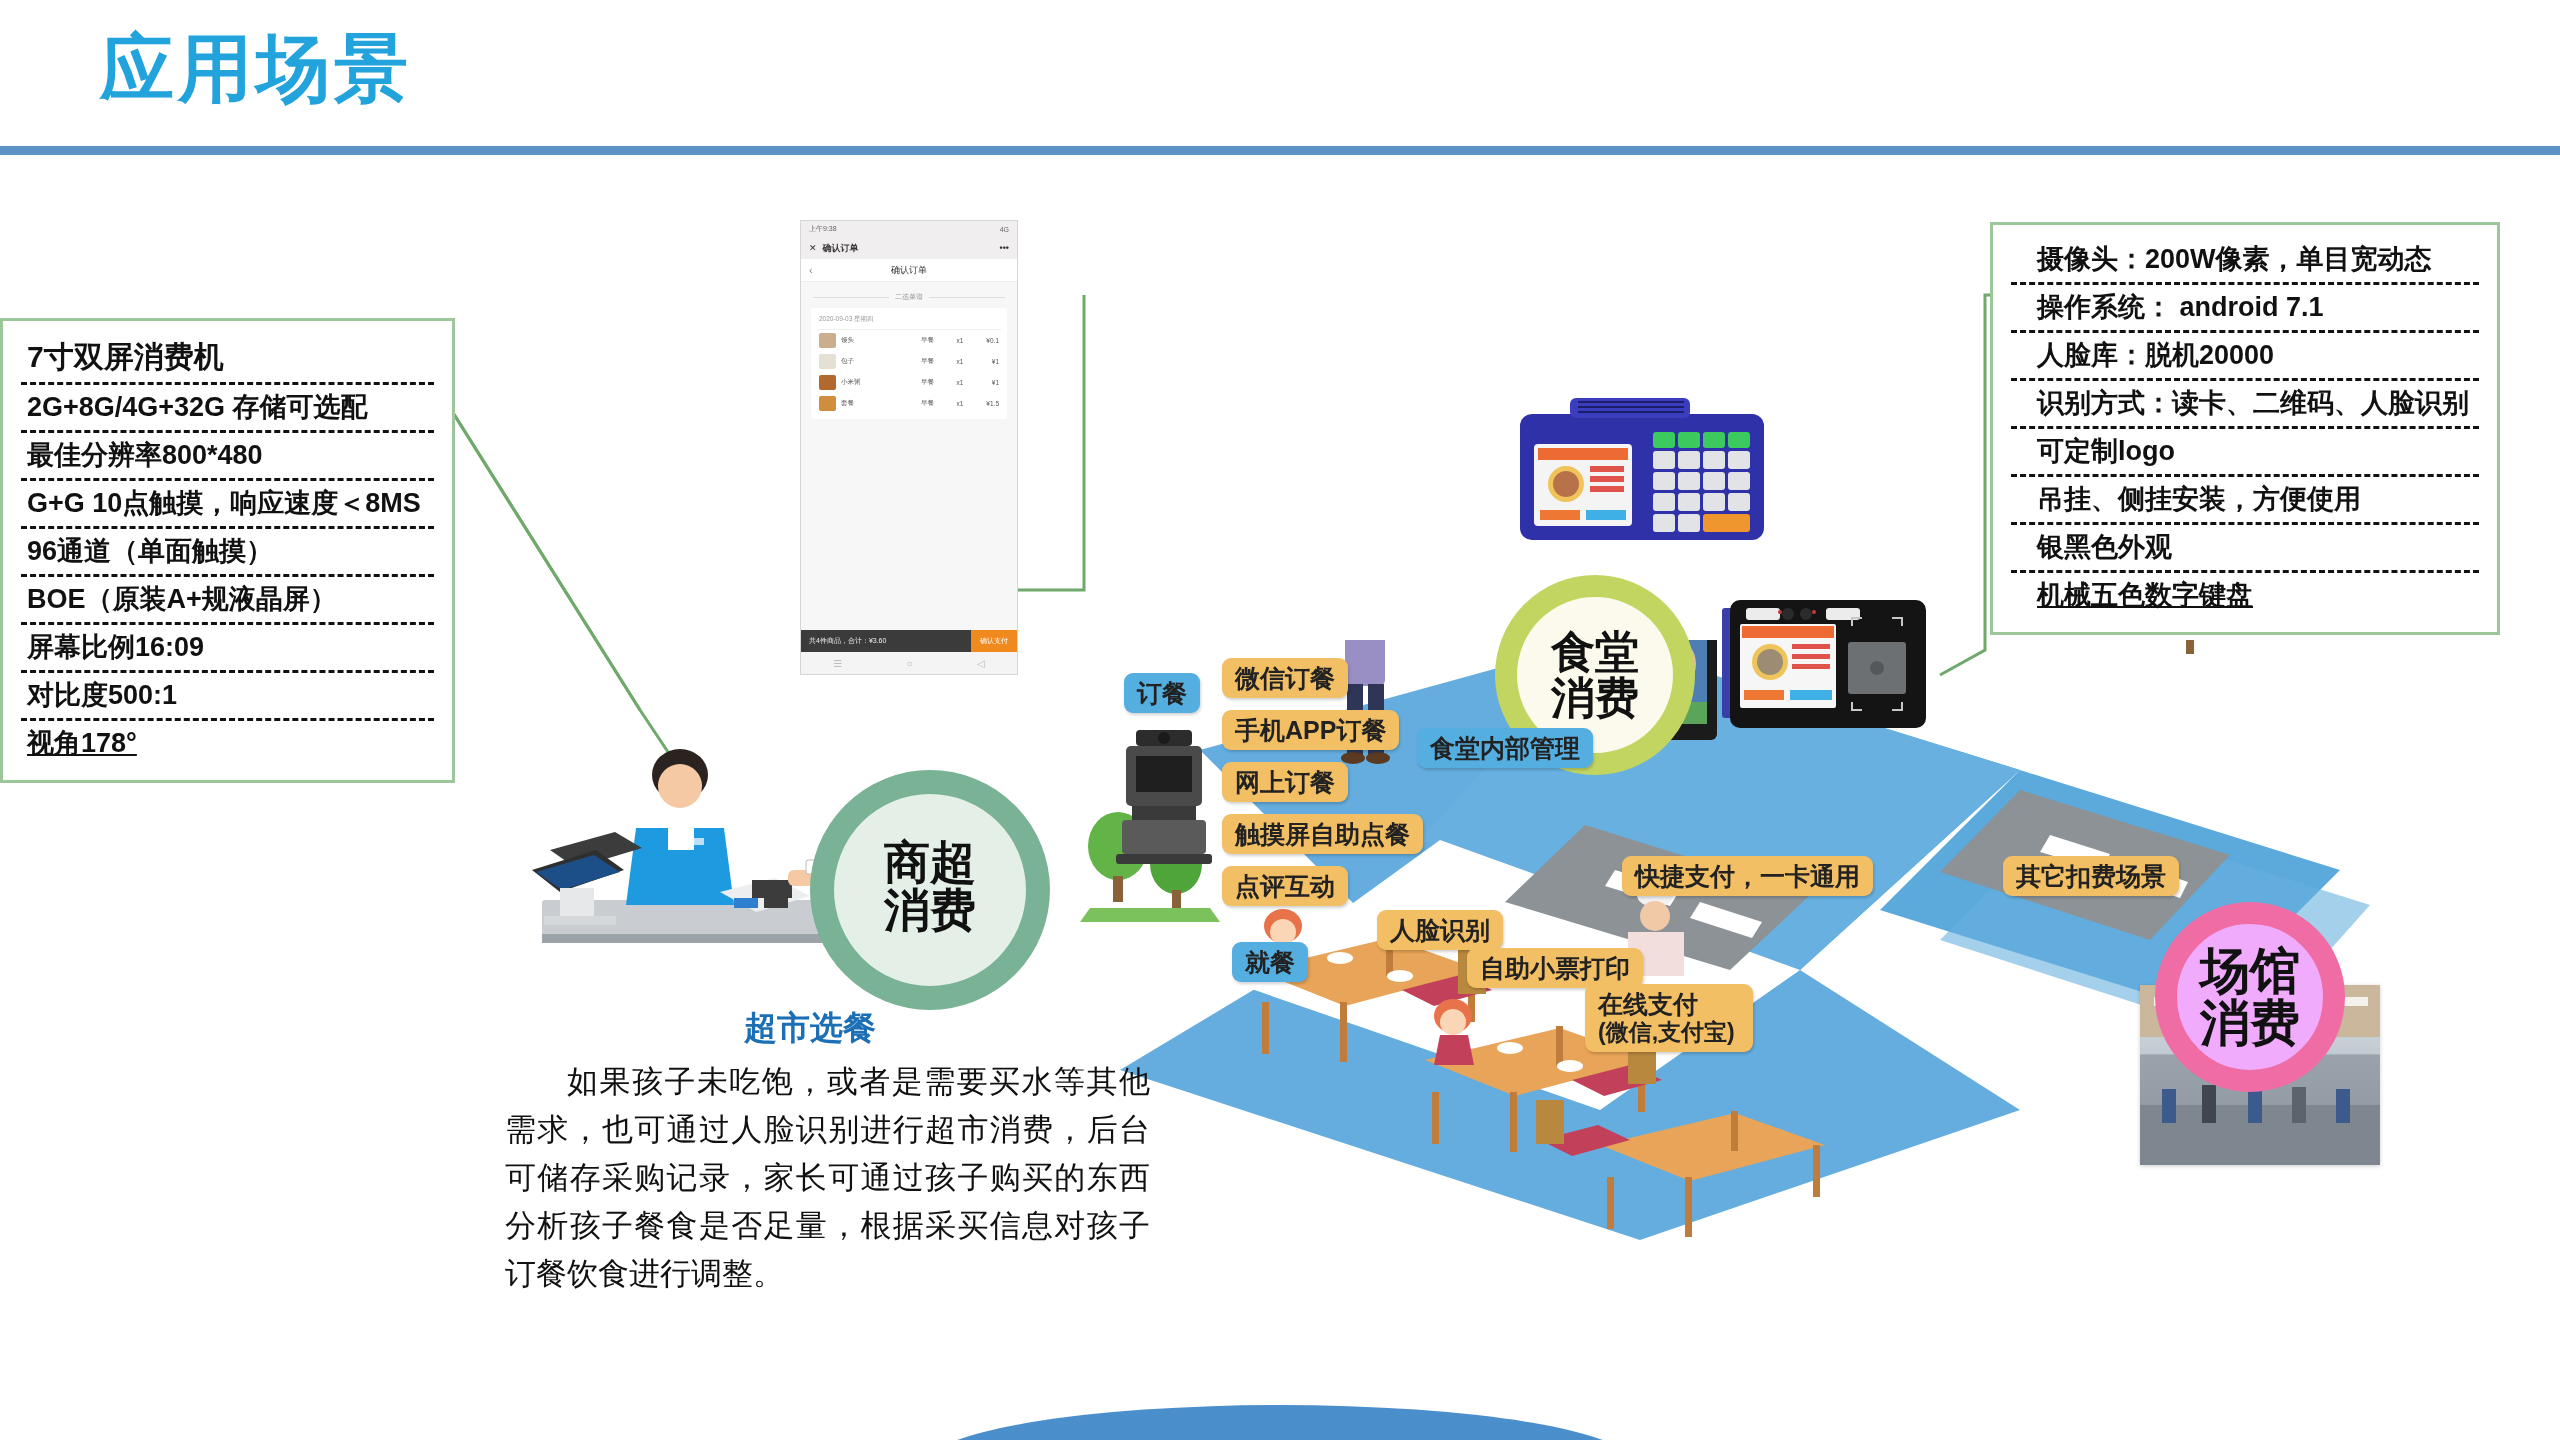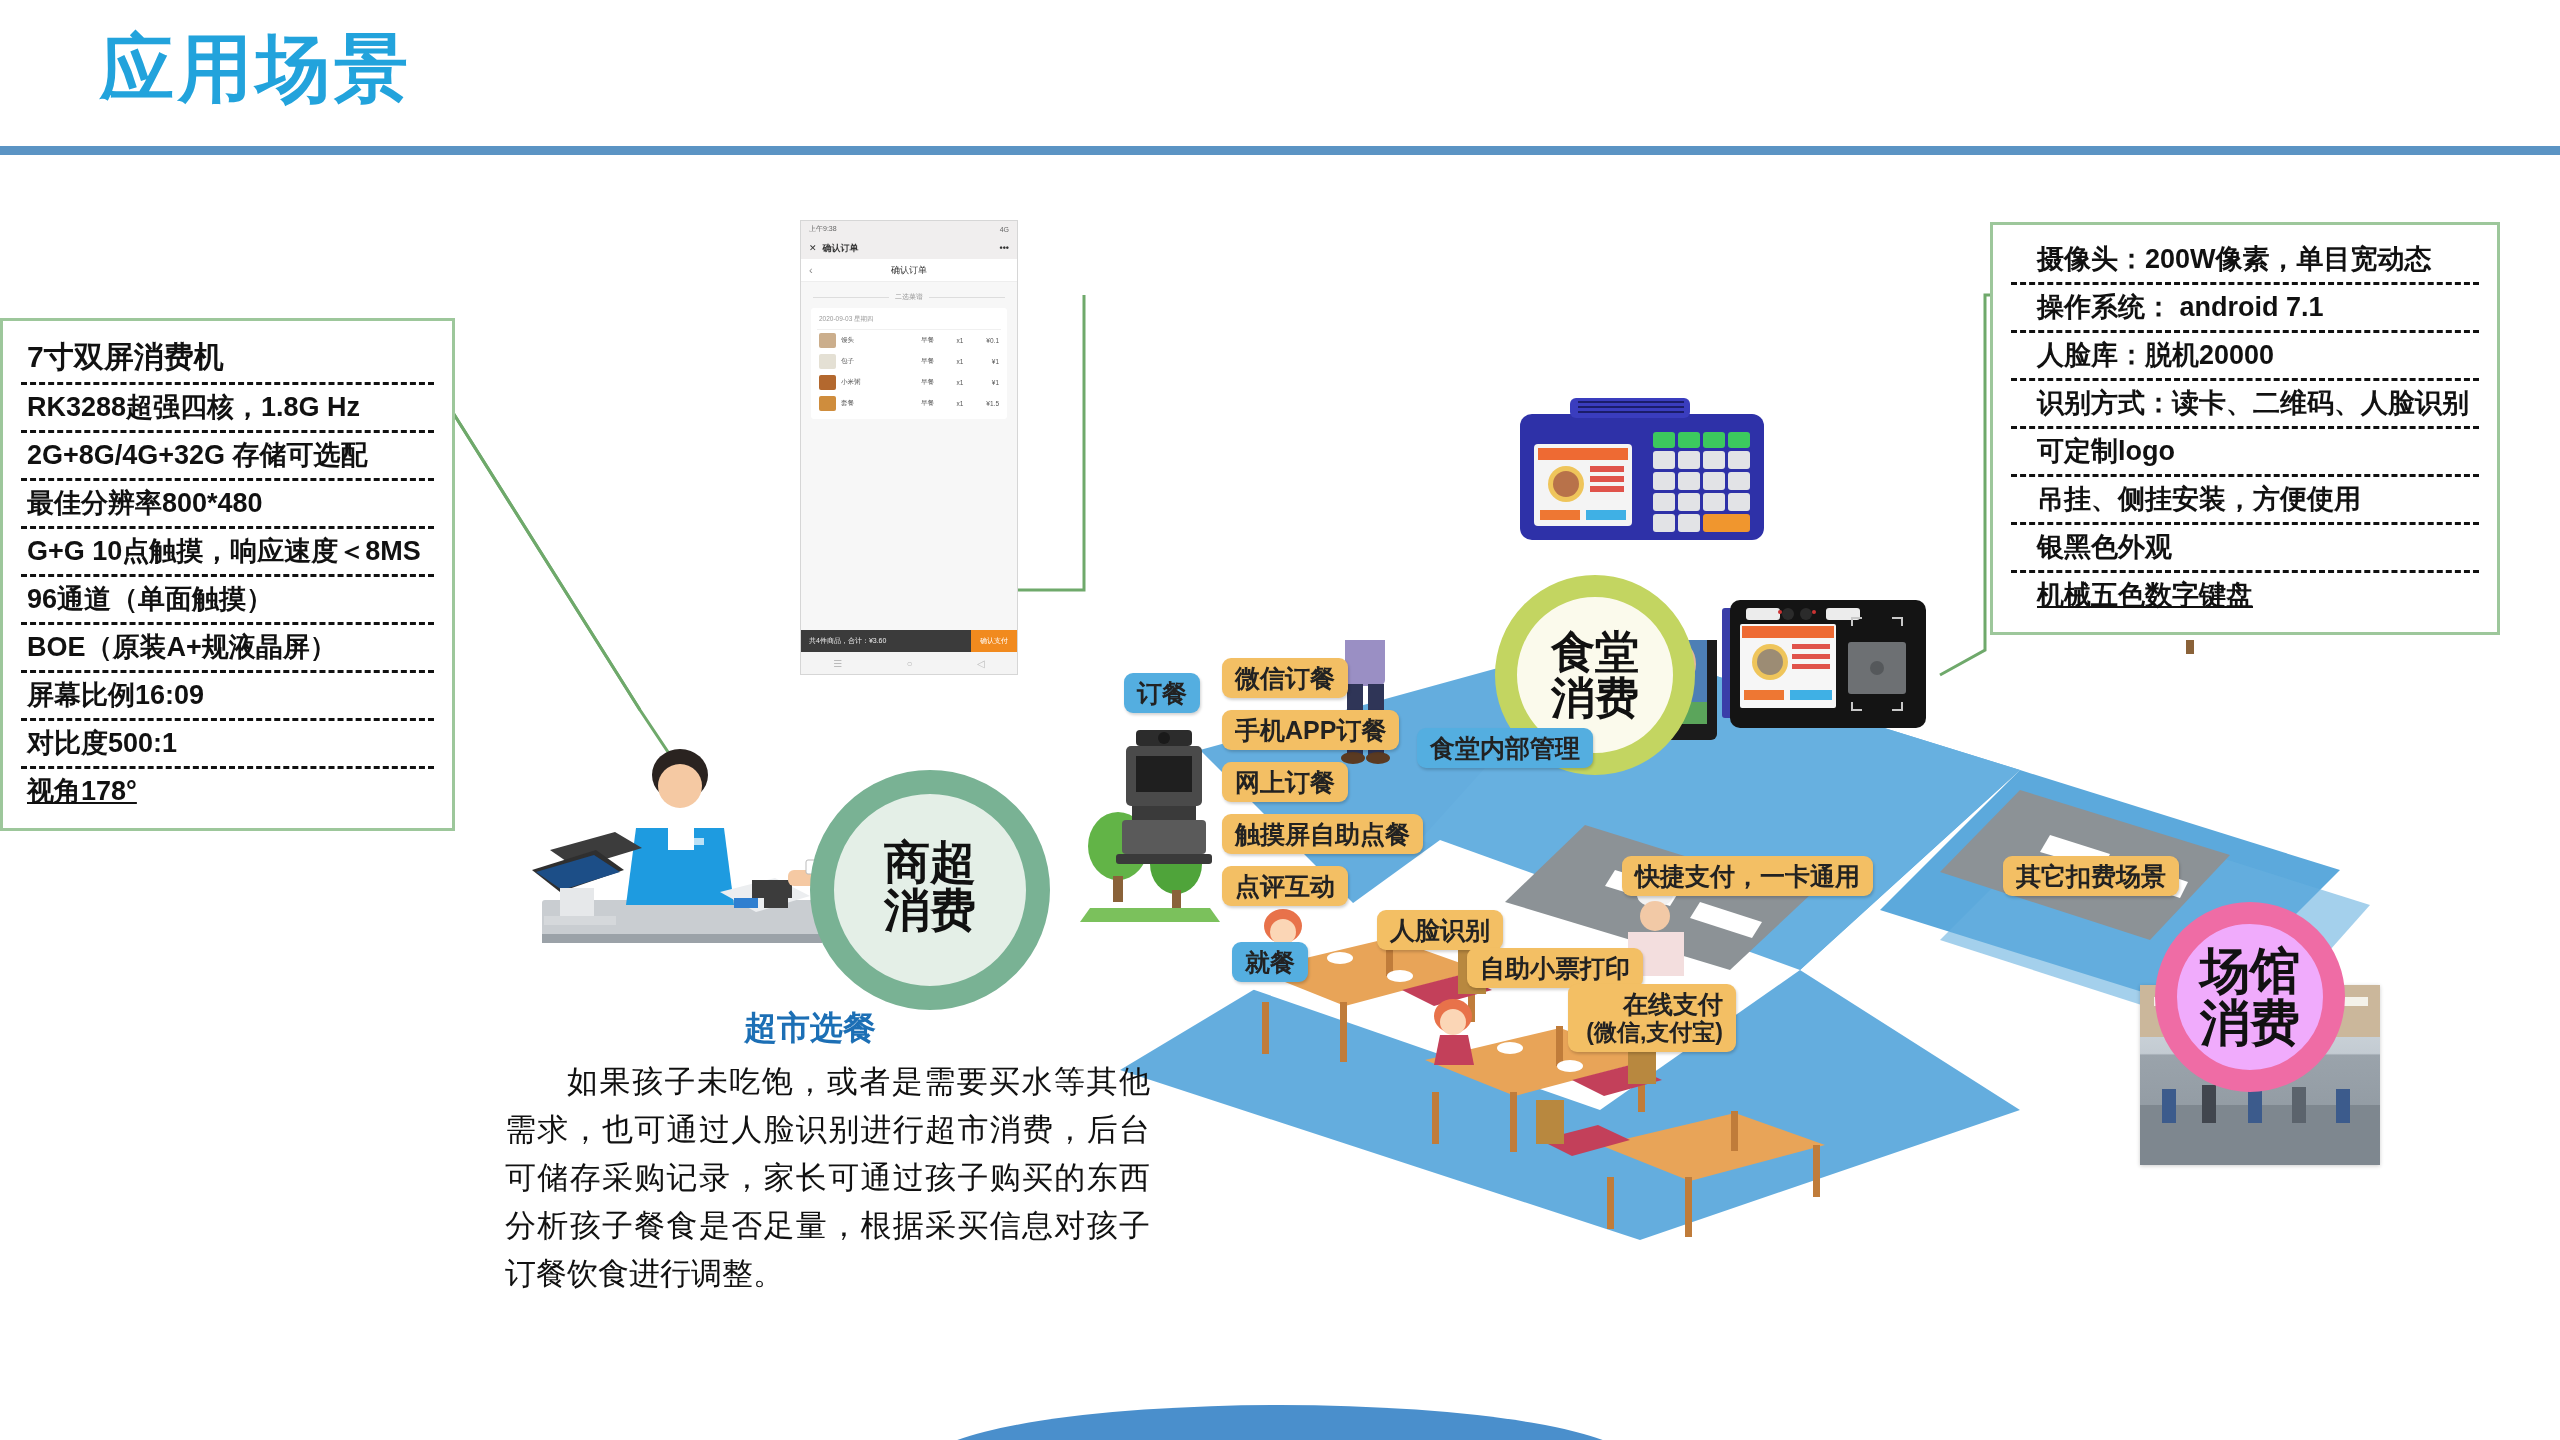--- a/index.html
+++ b/index.html
@@ -60,21 +60,21 @@
   }
 
   
   .tag{
     position:absolute;border-radius:9px;font-weight:bold;color:#222;
     padding:5px 13px;white-space:nowrap;font-size:25px;line-height:1.2;
     box-shadow:1px 2px 3px rgba(0,0,0,.18);
   }
   .tag.orange{background:#F3BF64;}
   .tag.blue{background:#54AEE0;}
-  .tag.center{text-align:right;}
+  .tag.center{text-align:left;margin-left:17px;}
 
   
   #caption-title{
     position:absolute;left:690px;top:1000px;width:240px;text-align:center;
     font-size:33px;font-weight:bold;color:#1C6FB5;margin-top:6px;
   }
   #caption-body{
     position:absolute;left:505px;top:1058px;width:645px;
     font-size:31px;color:#111;line-height:1.55;text-indent:2em;text-align:justify;
   }
@@ -129,21 +129,20 @@
 </svg>
 <svg class="conn" style="left:1000px;top:290px;width:130px;height:420px;">
   <path d="M84,5 L84,300 L0,300" stroke="#6FA96B" stroke-width="3" fill="none"></path>
 </svg>
 <svg class="conn" style="left:1900px;top:290px;width:200px;height:400px;">
   <path d="M195,5 L85,5 L85,360 L40,385" stroke="#6FA96B" stroke-width="3" fill="none"></path>
 </svg>
 
 <div class="spec-box" id="spec-left">
   <div class="spec-line">7寸双屏消费机</div>
-  <div class="spec-line">RK3288超强四核，1.8G Hz</div>
   <div class="spec-line">2G+8G/4G+32G 存储可选配</div>
   <div class="spec-line">最佳分辨率800*480</div>
   <div class="spec-line">G+G 10点触摸，响应速度＜8MS</div>
   <div class="spec-line">96通道（单面触摸）</div>
   <div class="spec-line">BOE（原装A+规液晶屏）</div>
   <div class="spec-line">屏幕比例16:09</div>
   <div class="spec-line">对比度500:1</div>
   <div class="spec-line">视角178°</div>
 </div>
 

